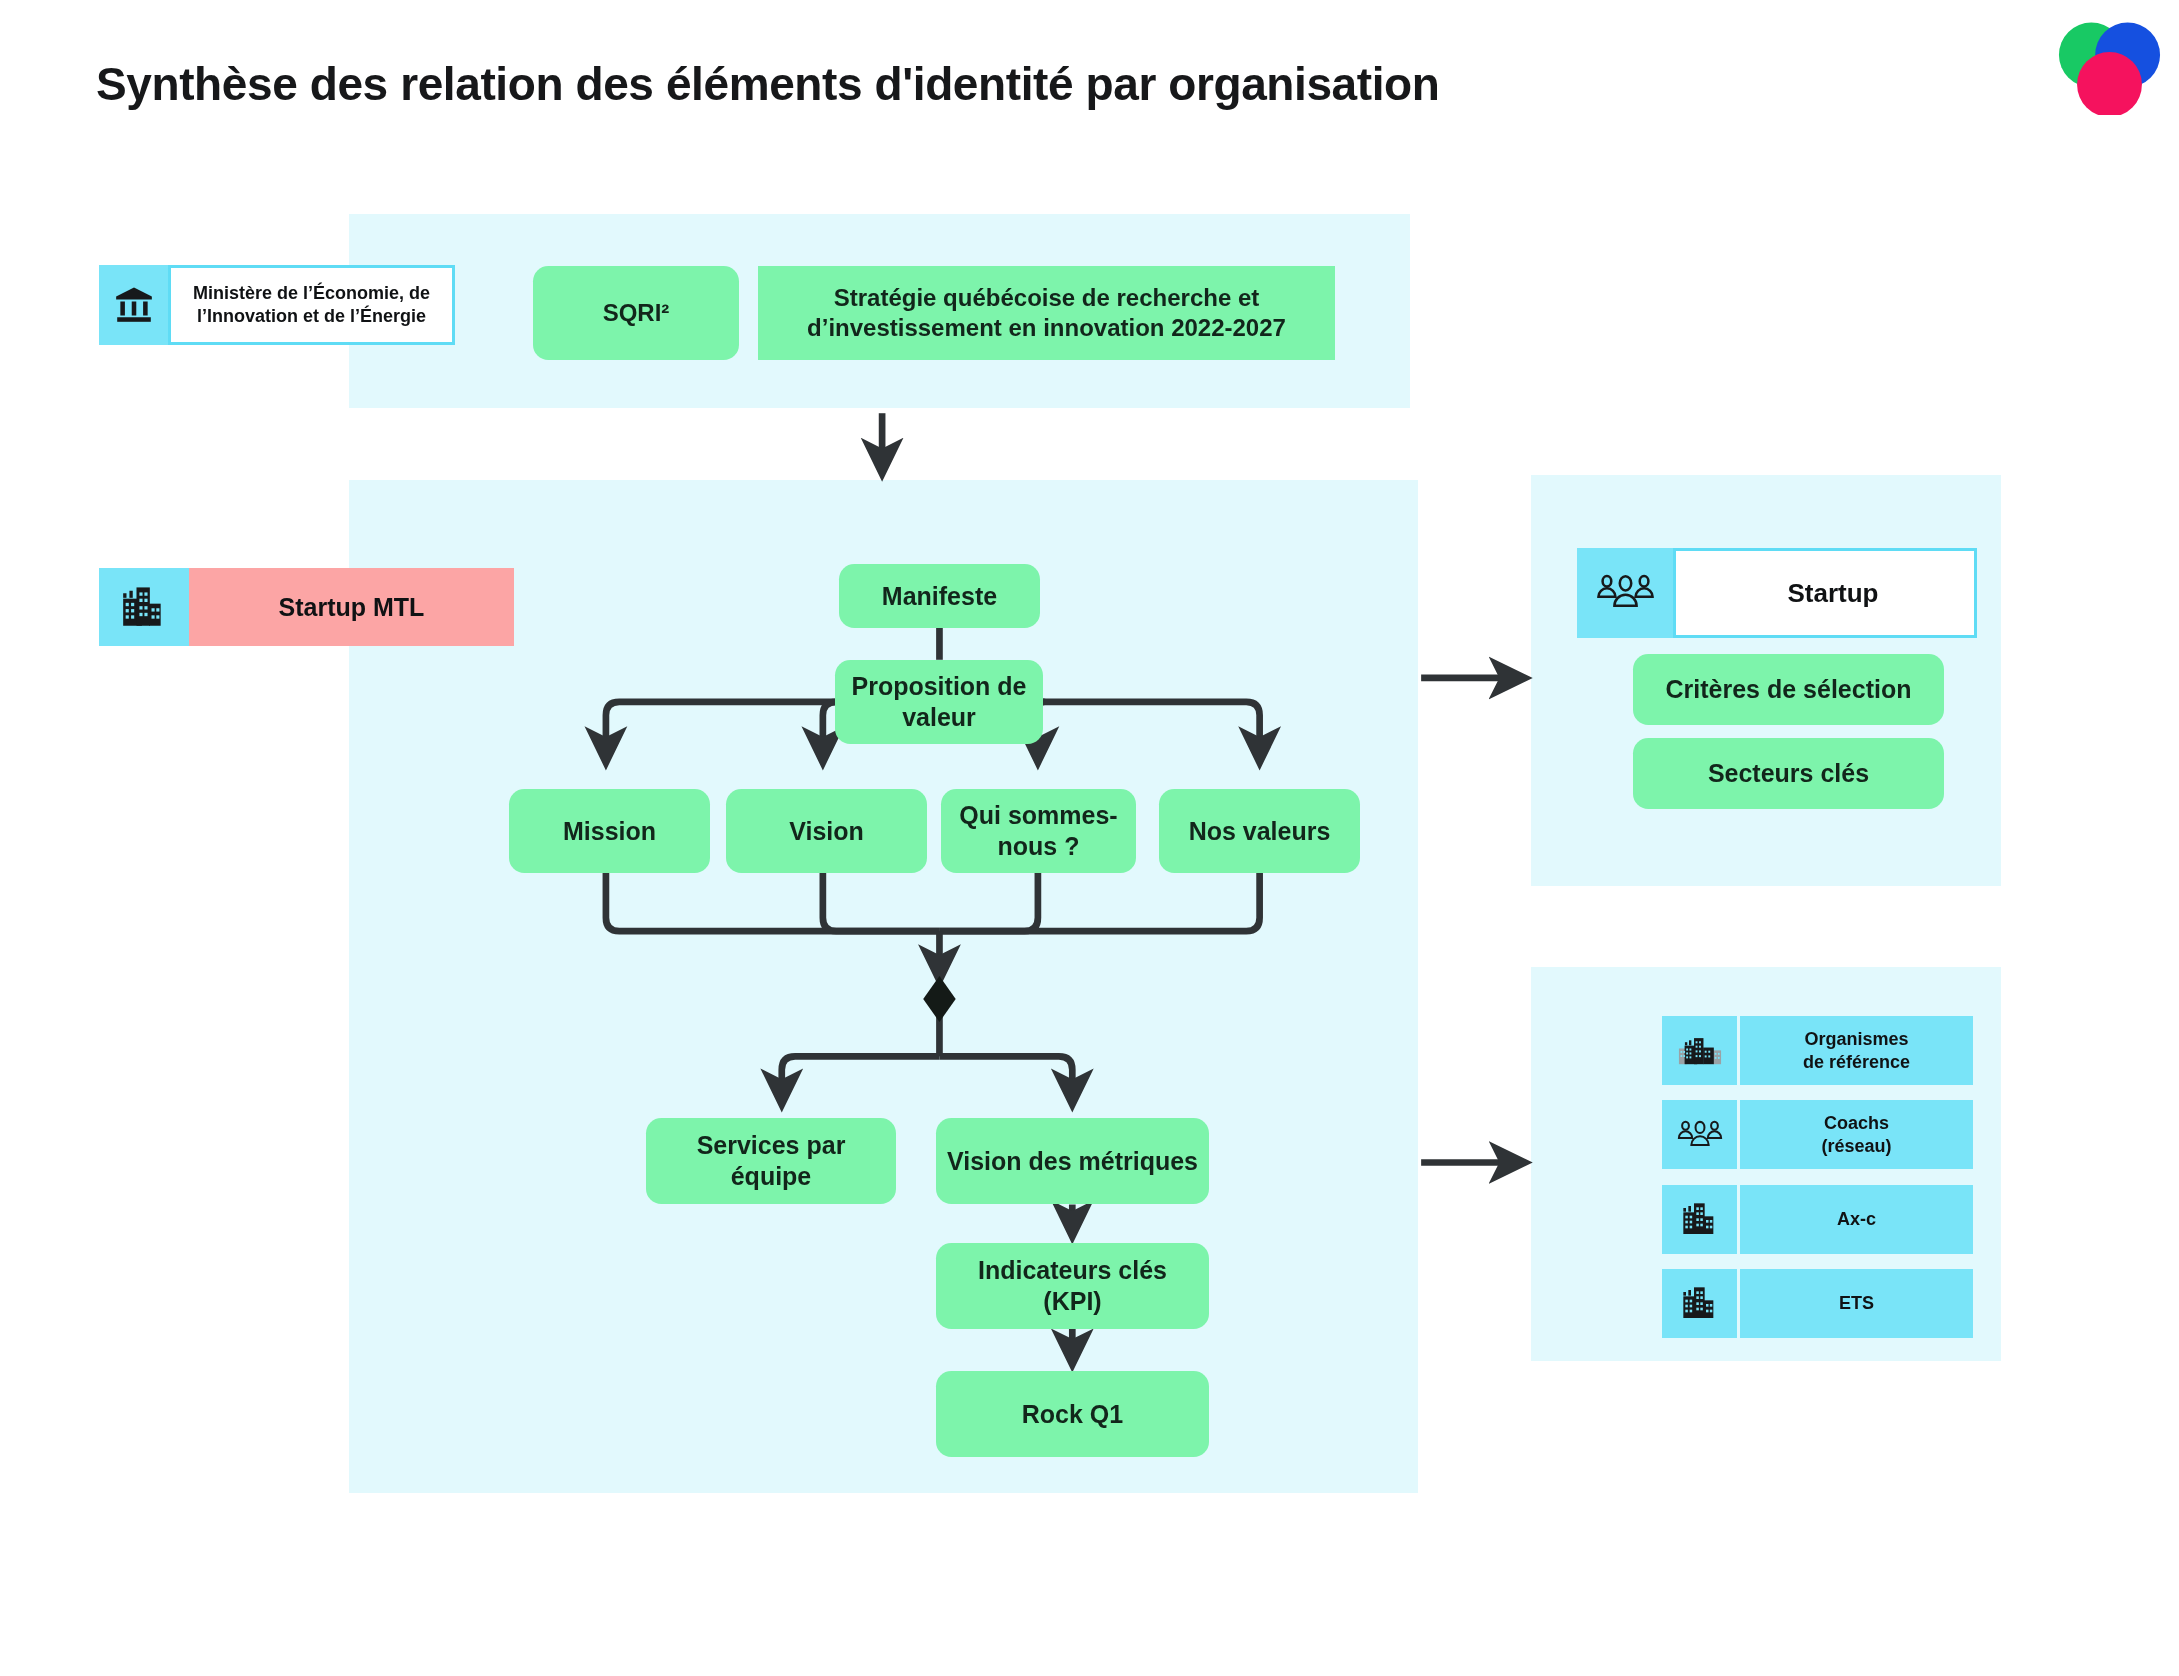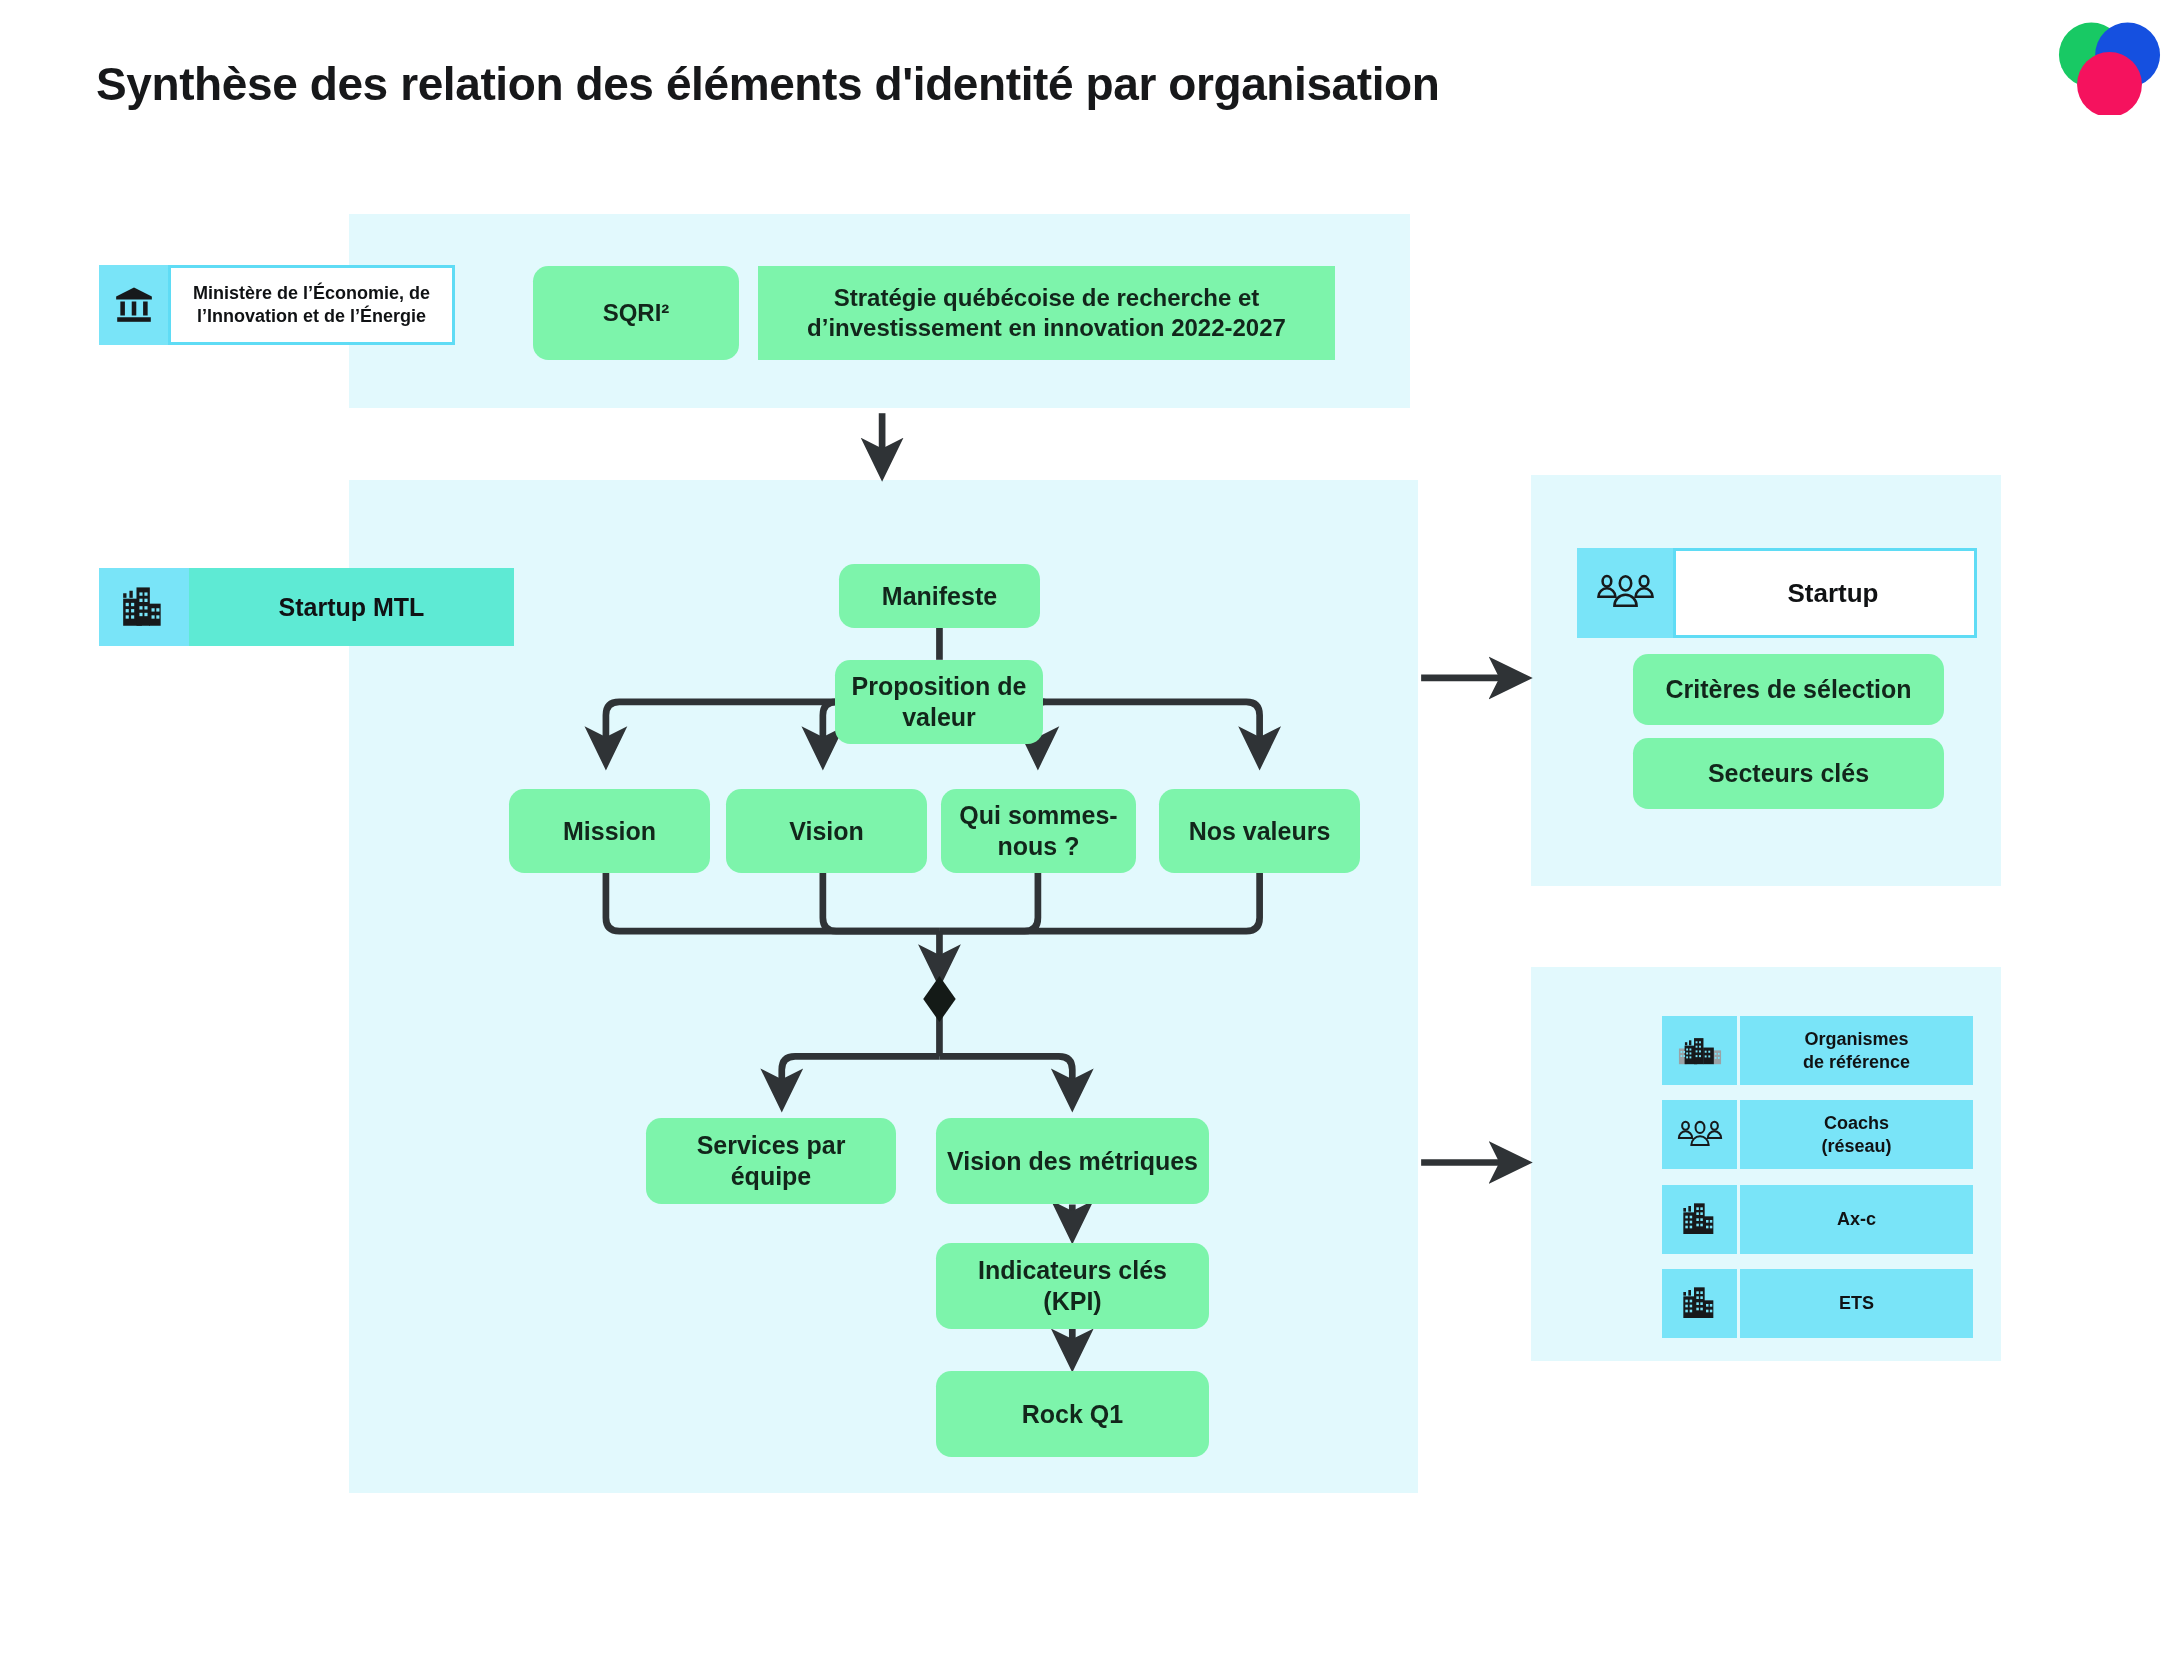--- a/index.html
+++ b/index.html
@@ -32,21 +32,21 @@
   .org-icon{
     background:#79e4f8; display:flex; align-items:center; justify-content:center;
     flex:0 0 auto;
   }
   .org-label-white{
     background:#ffffff; border:3.8px solid #5fdcf5;
     display:flex; align-items:center; justify-content:center;
     text-align:center; color:#101214; font-weight:700; box-sizing:border-box;padding-left:16px;
   }
   .org-label-cyan{
-    background:#5eead4;
+    background:#fca5a5;
     display:flex; align-items:center; justify-content:center;
     text-align:center; color:#101214; font-weight:700; box-sizing:border-box;
   }
 
   #org-ministry{ left:99px; top:265px; }
   #org-ministry .org-icon{ width:69px; height:80px; }
   #org-ministry .org-label-white{ width:287px; height:80px; font-size:18px; line-height:1.3; padding:0 14px;}
 
   #org-startup-mtl{ left:99px; top:568px; }
   #org-startup-mtl .org-icon{ width:90px; height:78px; }

